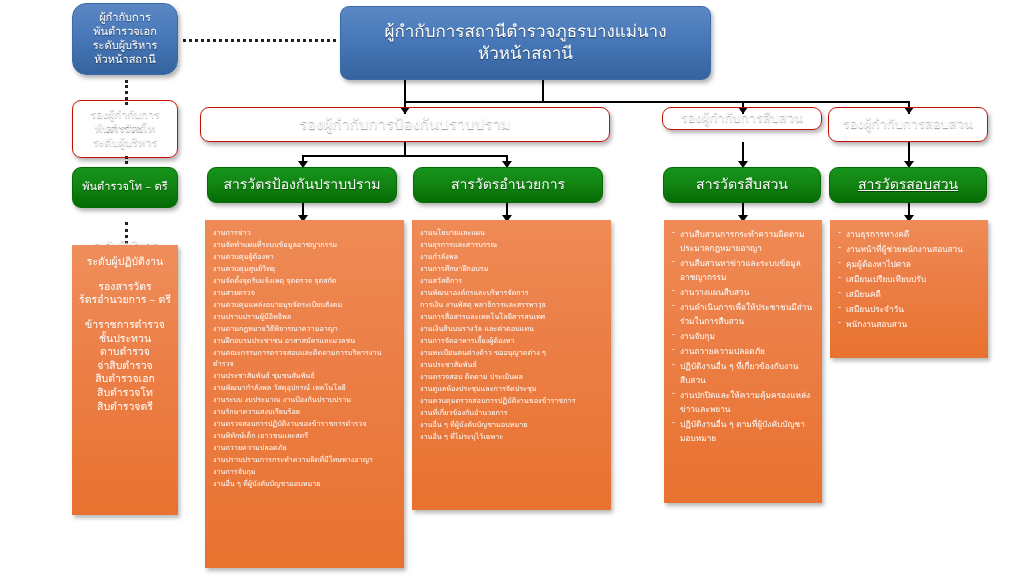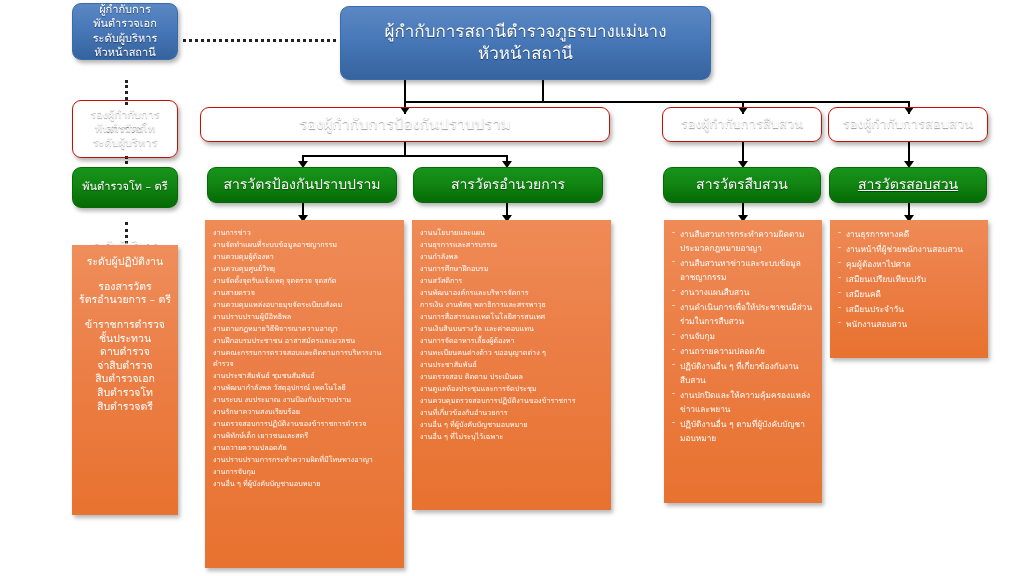--- a/index.html
+++ b/index.html
@@ -169,21 +169,21 @@
   <div class="ln-v" style="left:742px; top:203px; height:16px;"></div>
   <div class="arrow-down" style="left:738px; top:215px;"></div>
   <div class="ln-v" style="left:908px; top:203px; height:16px;"></div>
   <div class="arrow-down" style="left:904px; top:215px;"></div>
 
   <div class="node blue" style="left:340px; top:6px; width:371px; height:74px; font-size:17px;">
     <span class="ln">ผู้กำกับการสถานีตำรวจภูธรบางแม่นาง</span>
     <span class="ln">หัวหน้าสถานี</span>
   </div>
 
-  <div class="node blue" style="left:72px; top:3px; width:106px; height:57px; font-size:11px;">
+  <div class="node blue" style="left:72px; top:3px; width:106px; height:72px; font-size:11px;border-radius:14px;">
     <span class="ln">ผู้กำกับการ</span>
     <span class="ln">พันตำรวจเอก</span>
     <span class="ln">ระดับผู้บริหาร</span>
     <span class="ln">หัวหน้าสถานี</span>
   </div>
 
   <div class="node red" style="left:72px; top:100px; width:106px; height:58px; font-size:11px;">
     <span class="ln">รองผู้กำกับการ</span>
     <span class="ln">พันตำรวจโท</span>
     <span class="ln">ระดับผู้บริหาร</span>
@@ -211,21 +211,21 @@
       <div class="row">สิบตำรวจเอก</div>
       <div class="row">สิบตำรวจโท</div>
       <div class="row">สิบตำรวจตรี</div>
     </div>
   </div>
 
   <div class="node red" style="left:200px; top:107px; width:410px; height:35px; font-size:15px;">
     <span class="ln">รองผู้กำกับการป้องกันปราบปราม</span>
   </div>
 
-  <div class="node red" style="left:662px; top:107px; width:160px; height:35px; font-size:13px;">
+  <div class="node red" style="left:662px; top:107px; width:160px; height:23px; font-size:13px;">
     <span class="ln">รองผู้กำกับการสืบสวน</span>
   </div>
 
   <div class="node red" style="left:828px; top:107px; width:160px; height:35px; font-size:13px;">
     <span class="ln">รองผู้กำกับการสอบสวน</span>
   </div>
 
   <div class="node green" style="left:207px; top:167px; width:190px; height:36px; font-size:14px;">
     <span class="ln">สารวัตรป้องกันปราบปราม</span>
   </div>

